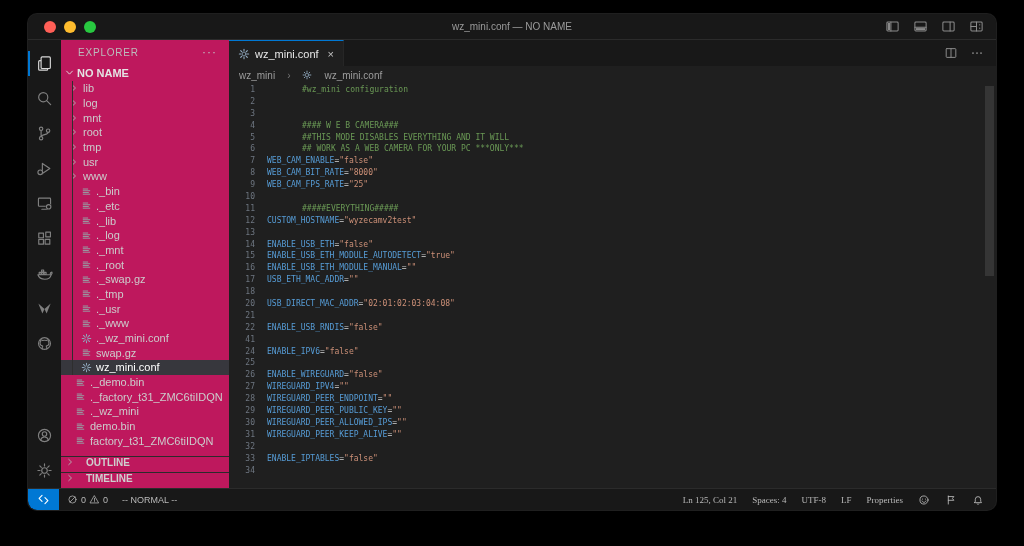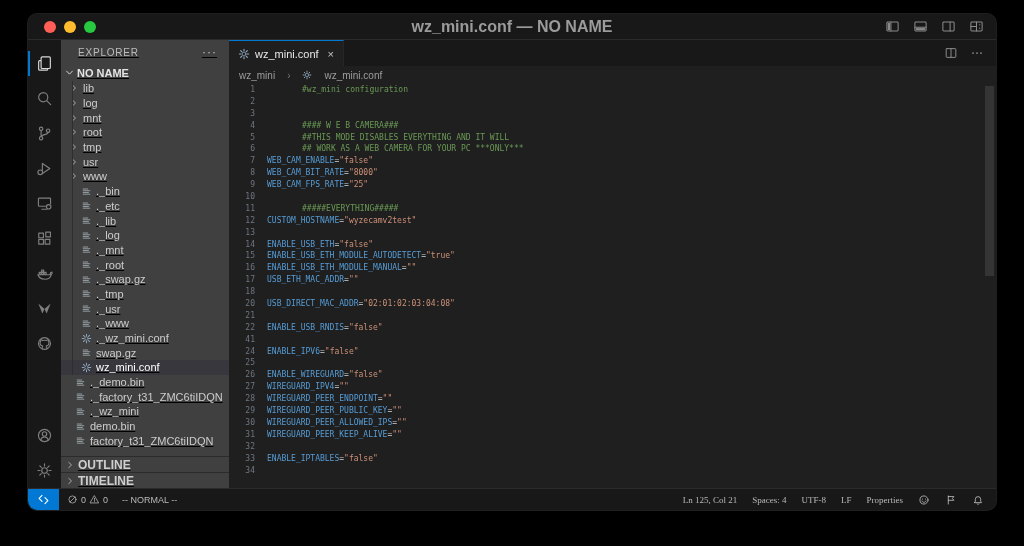--- a/index.html
+++ b/index.html
@@ -7,57 +7,57 @@
               font-family:"Liberation Sans", sans-serif; }
   .window { position:absolute; left:28px; top:14px; width:968px; height:496px;
             background:#1f1f1f; border-radius:9px; overflow:hidden;
             box-shadow:0 0 0 1px rgba(255,255,255,0.12); }
   
   .titlebar { height:26px; background:#181818; border-bottom:1px solid #2b2b2b;
               position:relative; display:flex; align-items:center; }
   .traffic { position:absolute; left:16px; display:flex; gap:8px; }
   .tl { width:12px; height:12px; border-radius:50%; }
   .tl.r{background:#ff5f57} .tl.y{background:#febc2e} .tl.g{background:#28c840}
-  .win-title { position:absolute; left:0; right:0; text-align:center; font-size:16px;
-               color:#9b9b9b; font-weight:700; }
+  .win-title { position:absolute; left:0; right:0; text-align:center; font-size:10px;
+               color:#9b9b9b; font-weight:400; }
   .tb-icons { position:absolute; right:12px; display:flex; gap:13px; color:#8a8a8a; }
   .tb-icons svg { display:block; }
   
   .body { display:flex; height:448px; }
   .activitybar { width:33px; background:#181818; display:flex; flex-direction:column;
                  padding-top:6px; flex-shrink:0; }
   .ab-item { height:35px; display:flex; align-items:center; justify-content:center;
              color:#7f7f7f; position:relative; }
   .ab-item.active { color:#d7d7d7; }
   .ab-item.active::before { content:''; position:absolute; left:0; top:5px; bottom:5px;
              width:2px; background:#0078d4; }
   .ab-bottom { margin-top:auto; }
   
-  .sidebar { width:168px; background:#404040; display:flex; flex-direction:column;
-             flex-shrink:0; overflow:hidden;text-decoration:underline; }
+  .sidebar { width:168px; background:#be185d; display:flex; flex-direction:column;
+             flex-shrink:0; overflow:hidden; }
   .sb-header { height:24px; display:flex; align-items:center; padding:0 12px 0 17px;
                font-size:10px; letter-spacing:0.8px; color:#bcbcbc; }
   .sb-actions { margin-left:auto; color:#c2c2c2; font-size:12px; letter-spacing:1px; cursor:pointer; }
   .sb-section { height:17px; display:flex; align-items:center; gap:2px; padding-left:3px;
                 font-size:11px; font-weight:700; color:#e4e4e4; }
   .tree { }
   .trow { height:14.7px; display:flex; align-items:center; font-size:11px; color:#cccccc;
           position:relative; white-space:nowrap; }
   .trow.l1::before { content:''; position:absolute; left:11px; top:0; bottom:0;
           border-left:1px solid #2e2e2e; }
   .trow.sel { background:#37373d; color:#ffffff; }
   .trow .chev { margin-left:8px; color:#b6b6b6; display:flex; }
   .trow .ficon { display:flex; }
   .trow.l1 .ficon { margin-left:20px; }
   .trow.l0 .ficon { margin-left:14px; }
   .trow .lbl { margin-left:4px; }
   .icon-lines { color:#97a0a6; } .icon-gear { color:#8fa8bd; }
   .panels { margin-top:auto; }
-  .panel { height:16px; border-top:1px solid #2b2b2b; display:flex; align-items:center;
-           gap:3px; padding-left:4px; font-size:12px; font-weight:700; color:#cfcfcf; }
+  .panel { height:16px; border-top:1px solid #2b2b2b; display:flex; align-items:flex-start;
+           gap:11px; padding-left:4px; font-size:10px; font-weight:700; color:#cfcfcf; }
   .panel .chev { color:#b6b6b6; display:flex; }
   
   .editor { flex:1; display:flex; flex-direction:column; background:#1f1f1f; min-width:0; }
   .tabbar { height:26px; background:#181818; display:flex; align-items:stretch; }
   .tab { display:flex; align-items:center; gap:5px; padding:0 9px; background:#1f1f1f;
          border-right:1px solid #262626; border-top:1.5px solid #0078d4;
          font-size:11px; color:#e8e8e8; }
   .tab .close { color:#c3c3c3; font-size:11px; margin-left:4px; cursor:pointer; }
   .tabbar-right { margin-left:auto; display:flex; align-items:center; gap:12px;
                   padding-right:12px; color:#8f8f8f; }

